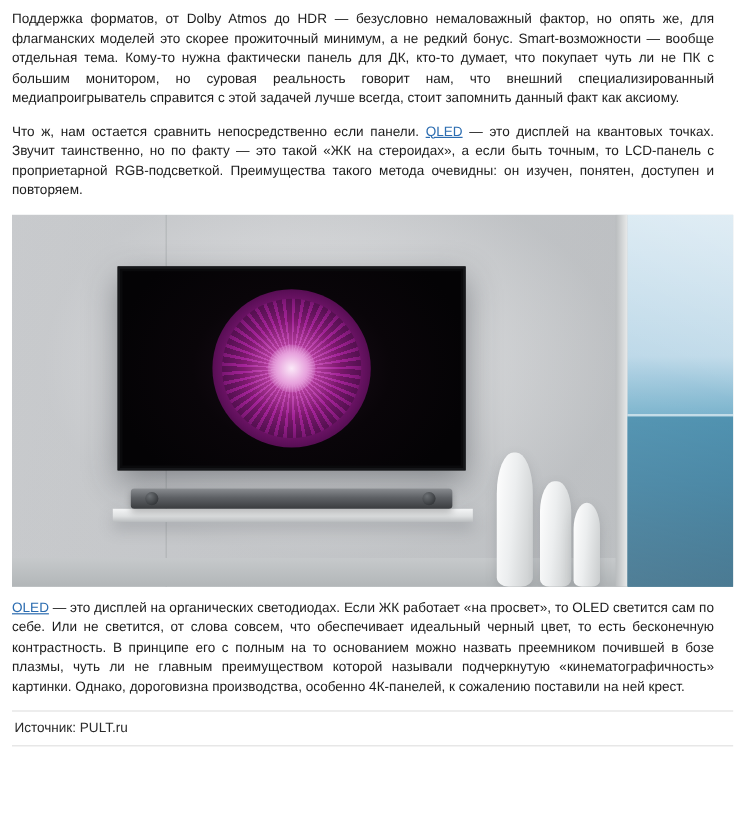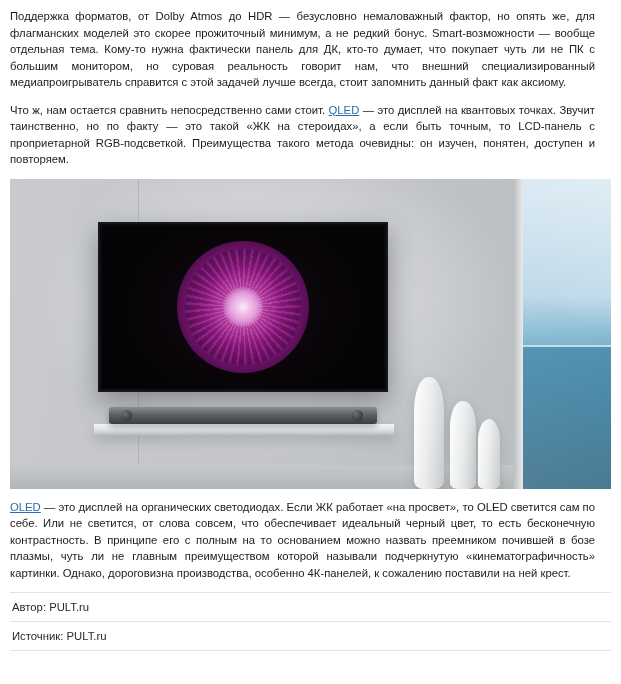--- a/index.html
+++ b/index.html
@@ -195,21 +195,21 @@
   }
   .meta-row:last-child { border-bottom: 1px solid #e2e2e2; }
 </style>
 </head>
 <body>
 
 <div class="page">
 
   <p class="para"><span>Поддержка форматов, от Dolby Atmos до HDR — безусловно немаловажный фактор, но опять же, для флагманских моделей это скорее прожиточный минимум, а не редкий бонус. Smart-возможности — вообще отдельная тема. Кому-то нужна фактически панель для ДК, кто-то думает, что покупает чуть ли не ПК с большим монитором, но суровая реальность говорит нам, что внешний специализированный медиапроигрыватель справится с этой задачей лучше всегда, стоит запомнить данный факт как аксиому.</span></p>
 
-  <p class="para"><span>Что ж, нам остается сравнить непосредственно сами стоит. </span><a class="inline-link" href="#">QLED</a><span> — это дисплей на квантовых точках. Звучит таинственно, но по факту — это такой «ЖК на стероидах», а если быть точным, то LCD-панель с проприетарной RGB-подсветкой. Преимущества такого метода очевидны: он изучен, понятен, доступен и повторяем.</span></p>
+  <p class="para"><span>Что ж, нам остается сравнить непосредственно если панели. </span><a class="inline-link" href="#">QLED</a><span> — это дисплей на квантовых точках. Звучит таинственно, но по факту — это такой «ЖК на стероидах», а если быть точным, то LCD-панель с проприетарной RGB-подсветкой. Преимущества такого метода очевидны: он изучен, понятен, доступен и повторяем.</span></p>
 
   <div class="figure">
     <div class="fig-wall">
       <div class="fig-wall-shadow"></div>
       <div class="fig-wall-seam"></div>
     </div>
     <div class="floor"></div>
 
     <div class="tv">
       <div class="tv-screen">
@@ -232,16 +232,15 @@
       <div class="fig-window-sea"></div>
       <div class="fig-window-horizon"></div>
       <div class="fig-window-glare"></div>
     </div>
   </div>
 
   <p class="para"><a class="inline-link" href="#">OLED</a><span> — это дисплей на органических светодиодах. Если ЖК работает «на просвет», то OLED светится сам по себе. Или не светится, от слова совсем, что обеспечивает идеальный черный цвет, то есть бесконечную контрастность. В принципе его с полным на то основанием можно назвать преемником почившей в бозе плазмы, чуть ли не главным преимуществом которой называли подчеркнутую «кинематографичность» картинки. Однако, дороговизна производства, особенно 4К-панелей, к сожалению поставили на ней крест.</span></p>
 
 
 
-  <div class="meta-row">Автор: PULT.ru</div>
   <div class="meta-row">Источник: PULT.ru</div>
 
 </div>
 
 </body></html>

